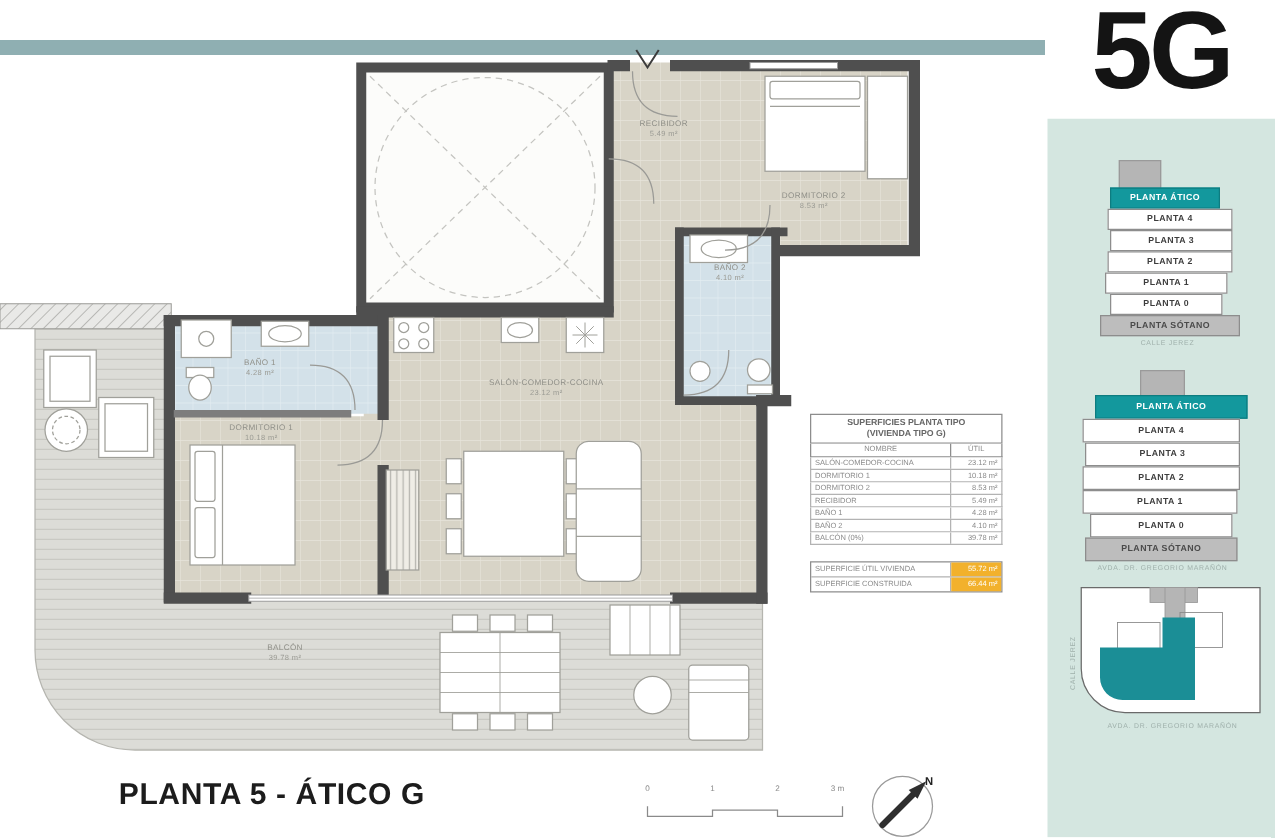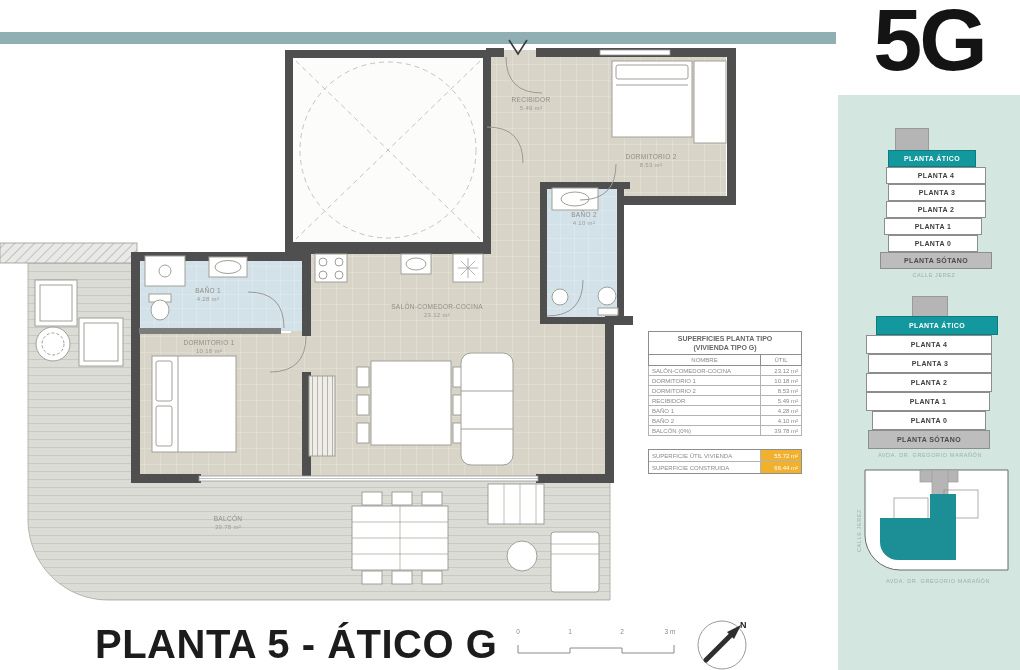--- a/index.html
+++ b/index.html
@@ -39,21 +39,21 @@
   .st-row{display:flex;border:1px solid #b3b3b3;border-top:none;font-size:6px;background:#fff;}
   .st-row .c1{flex:1;text-align:left;padding:1.5px 0 1.5px 3px;border-right:1px solid #b3b3b3;}
   .st-row .c2{width:37px;text-align:right;padding:1.5px 3px 1.5px 0;}
   .st-totals{margin-top:13px;border:1px solid #8d8d8d;background:#fff;}
   .st-trow{display:flex;font-size:6px;}
   .st-trow + .st-trow{border-top:1px solid #b3b3b3;}
   .st-trow .c1{flex:1;text-align:left;padding:2.5px 0 2.5px 3px;border-right:1px solid #b3b3b3;}
   .st-trow .c2{width:37px;text-align:right;padding:2.5px 3px 2.5px 0;background:#f2b12c;color:#fff;}
 
   
-  .footer-title{left:95px;top:622px;font-size:40px;font-weight:bold;color:#1c1c1c;letter-spacing:.5px;}
+  .footer-title{left:95px;top:622px;font-size:24px;font-weight:bold;color:#1c1c1c;letter-spacing:.5px;}
   .scale-num{position:absolute;font-size:6.5px;color:#8a8a8a;transform:translateX(-50%);white-space:nowrap;}
   .compass-n{position:absolute;font-size:9px;font-weight:bold;color:#222;}
 </style>
 </head>
 <body>
 
 <div id="app">
 
   <div class="abs topbar"></div>
 

